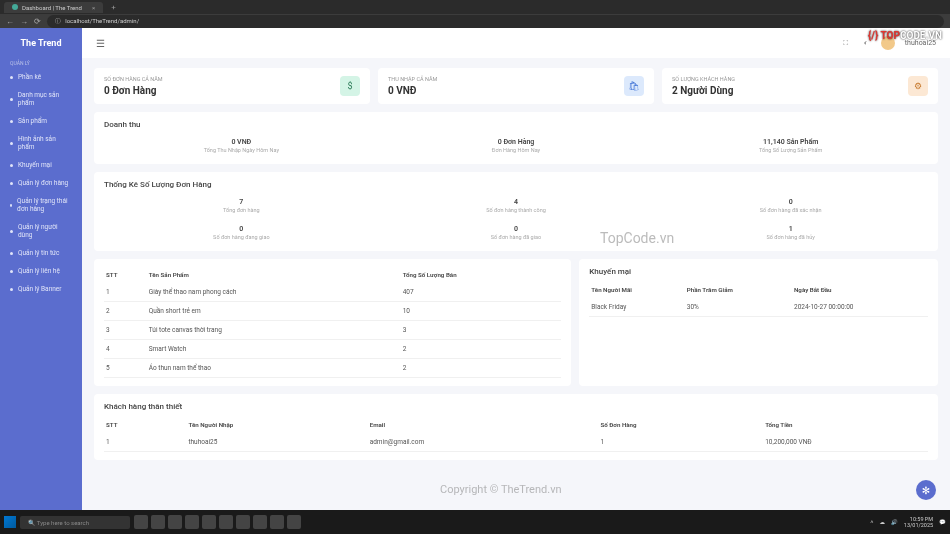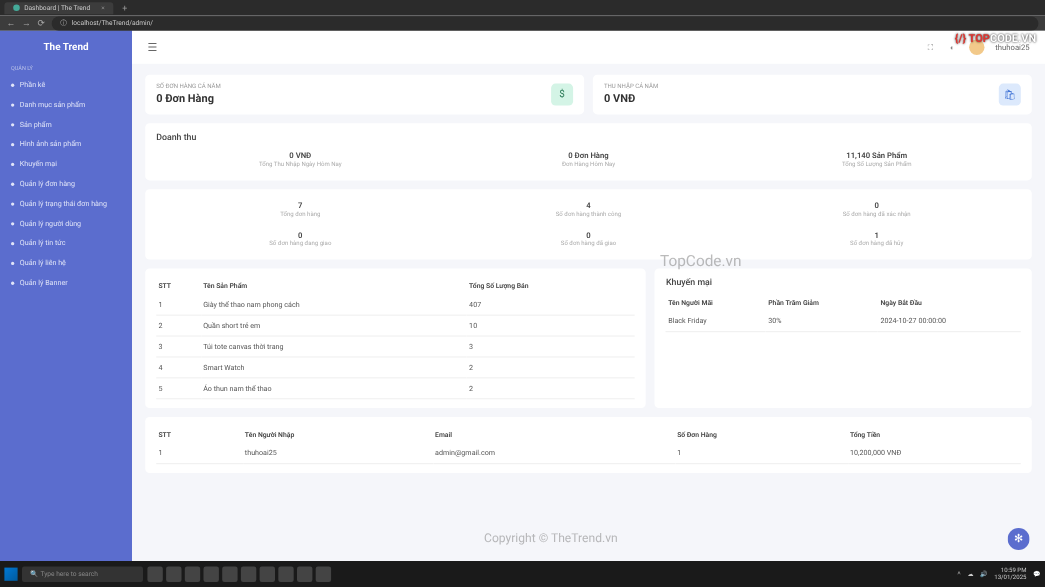--- a/index.html
+++ b/index.html
@@ -8,21 +8,21 @@
 .tab { background: #3c3c3c; color: #ccc; padding: 2px 8px; font-size: 6px; border-radius: 3px 3px 0 0; display: flex; align-items: center; gap: 4px; }
 .tab-favicon { width: 6px; height: 6px; background: #4a9; border-radius: 50%; }
 .tab-close { margin-left: 6px; color: #999; }
 .tab-add { color: #999; margin-left: 8px; font-size: 8px; }
 .addr-bar { height: 14px; background: #3c3c3c; display: flex; align-items: center; padding: 0 6px; gap: 6px; }
 .nav-btn { color: #aaa; font-size: 8px; }
 .url-box { flex: 1; background: #2b2b2b; border-radius: 8px; padding: 2px 8px; color: #ccc; font-size: 6px; }
 .lock { color: #aaa; margin-right: 3px; }
 
 .app { display: flex; height: 482px; }
-.sidebar { width: 120px; background: #5b6dce; color: #fff; padding: 0; overflow-y: auto; }
+.sidebar { width: 82px; background: #5b6dce; color: #fff; padding: 0; overflow-y: auto; }
 .logo { font-weight: bold; font-size: 9px; text-align: center; padding: 10px 0 8px; }
 .menu-section { font-size: 5px; color: #b8c0e8; text-transform: uppercase; padding: 4px 10px 2px; }
 .menu-item { display: flex; align-items: center; gap: 5px; padding: 5px 10px; font-size: 6.5px; color: #e0e4f8; cursor: pointer; }
 .menu-dot { width: 3px; height: 3px; border-radius: 50%; background: #e0e4f8; }
 
 .main { flex: 1; display: flex; flex-direction: column; }
 .topbar { height: 30px; background: #fff; display: flex; align-items: center; padding: 0 14px; justify-content: space-between; }
 .hamburger { font-size: 10px; color: #666; }
 .topbar-right { display: flex; align-items: center; gap: 10px; font-size: 7px; color: #666; }
 .ticon { width: 10px; height: 10px; display: flex; align-items: center; justify-content: center; color: #888; }
@@ -165,20 +165,27 @@
           </div>
           <div class="stat-icon green">$</div>
         </div>
         <div class="stat-card">
           <div>
             <div class="stat-label">THU NHẬP CẢ NĂM</div>
             <div class="stat-value">0 VNĐ</div>
           </div>
           <div class="stat-icon blue">🛍</div>
         </div>
+        <div class="stat-card">
+          <div>
+            <div class="stat-label">SỐ LƯỢNG KHÁCH HÀNG</div>
+            <div class="stat-value">2 Người Dùng</div>
+          </div>
+          <div class="stat-icon orange">⚙</div>
+        </div>
       </div>
 
       <div class="wide-card">
         <div class="card-title">Doanh thu</div>
         <div class="tri-row">
           <div class="tri-col">
               <div class="tri-val">0 VNĐ</div>
               <div class="tri-lbl">Tổng Thu Nhập Ngày Hôm Nay</div>
             </div>
           <div class="tri-col">
@@ -186,20 +193,21 @@
               <div class="tri-lbl">Đơn Hàng Hôm Nay</div>
             </div>
           <div class="tri-col">
               <div class="tri-val">11,140 Sản Phẩm</div>
               <div class="tri-lbl">Tổng Số Lượng Sản Phẩm</div>
             </div>
         </div>
       </div>
 
       <div class="wide-card">
+        <div class="card-title">Thống Kê Số Lượng Đơn Hàng</div>
         <div class="tri-row">
           <div class="tri-col">
               <div class="tri-val">7</div>
               <div class="tri-lbl">Tổng đơn hàng</div>
             </div>
           <div class="tri-col">
               <div class="tri-val">4</div>
               <div class="tri-lbl">Số đơn hàng thành công</div>
             </div>
           <div class="tri-col">
@@ -277,20 +285,21 @@
                   <td>Black Friday</td>
                   <td>30%</td>
                   <td>2024-10-27 00:00:00</td>
                 </tr>
             </tbody>
           </table>
         </div>
       </div>
 
       <div class="wide-card">
+        <div class="card-title">Khách hàng thân thiết</div>
         <table>
           <thead>
               <tr>
             <th style="width:10%">STT</th>
             <th style="width:22%">Tên Người Nhập</th>
             <th style="width:28%">Email</th>
             <th style="width:20%">Số Đơn Hàng</th>
             <th>Tổng Tiền</th>
           </tr>
             </thead>

